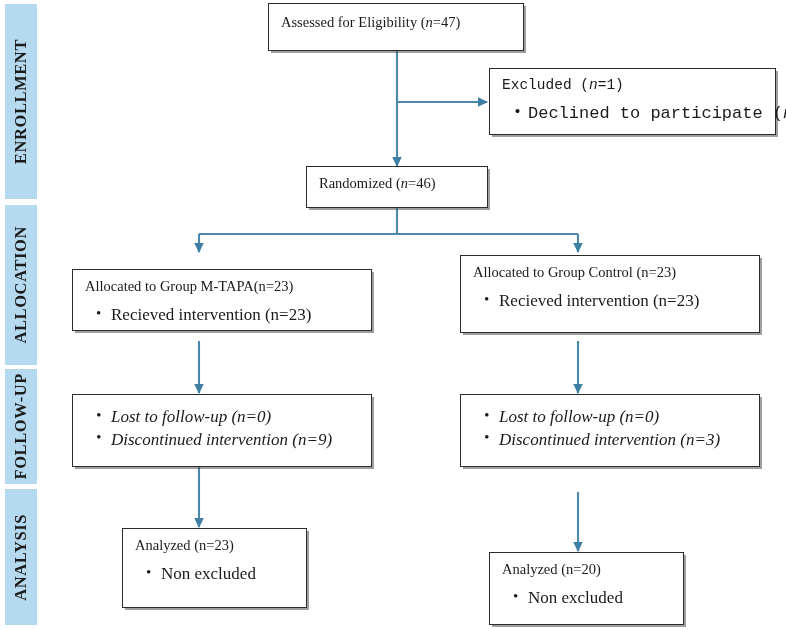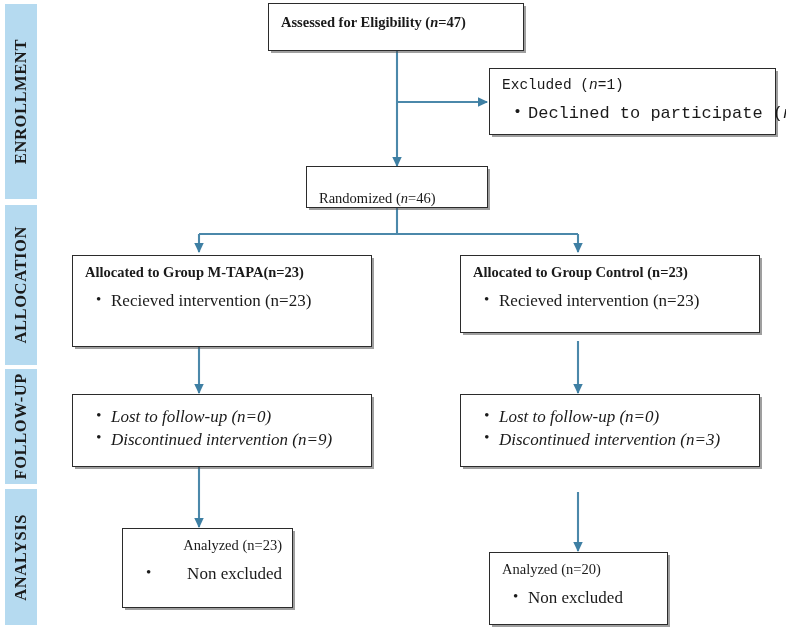--- a/index.html
+++ b/index.html
@@ -48,21 +48,21 @@
     border: 1.4px solid #2b2b2b;
     box-shadow: 2.5px 2.5px 0 -0.5px rgba(80,80,80,0.55);
     box-sizing: border-box;
     padding: 7px 10px 7px 12px;
   }
   .node .title {
     font-size: 14.5px;
     line-height: 1.25;
     white-space: nowrap;
   }
-  .node .title.bold { font-weight: bold; }
+  .node .title.bold { font-weight: normal; }
   .node ul {
     margin: 9px 0 0 0;
     padding-left: 26px;
     list-style: none;
   }
   .node ul.tight { margin-top: 2px; font-style: italic; }
   .node li {
     font-size: 17px;
     line-height: 1.33;
     position: relative;
@@ -138,27 +138,27 @@
     <div class="title">
       <span>Excluded (</span><span class="ital">n</span><span>=1)</span>
     </div>
     <ul>
       <li>
         <span>Declined to participate (</span><span class="ital">n</span><span>=1)</span>
       </li>
     </ul>
   </div>
 
-  <div class="node" style="left:306px; top:166px; width:182px; height:42px; padding-top:22px;">
+  <div class="node" style="left:306px; top:166px; width:182px; height:42px; padding-top:7px;">
     <div class="title">
       <span>Randomized (</span><span class="ital">n</span><span>=46)</span>
     </div>
   </div>
 
-  <div class="node" style="left:72px; top:255px; width:300px; height:92px;">
+  <div class="node" style="left:72px; top:269px; width:300px; height:62px;">
     <div class="title bold">Allocated to Group M-TAPA(n=23)</div>
     <ul>
       <li>Recieved intervention (n=23)</li>
     </ul>
   </div>
 
   <div class="node" style="left:460px; top:255px; width:300px; height:78px;">
     <div class="title bold">Allocated to Group Control (n=23)</div>
     <ul>
       <li>Recieved intervention (n=23)</li>
@@ -172,27 +172,27 @@
     </ul>
   </div>
 
   <div class="node" style="left:460px; top:394px; width:300px; height:73px; padding-top:9px;">
     <ul class="tight">
       <li>Lost to follow-up (n=0)</li>
       <li>Discontinued intervention (n=3)</li>
     </ul>
   </div>
 
-  <div class="node" style="left:122px; top:528px; width:171px; height:80px;text-align:right;">
+  <div class="node" style="left:122px; top:528px; width:185px; height:80px;">
     <div class="title">Analyzed (n=23)</div>
     <ul>
       <li>Non excluded</li>
     </ul>
   </div>
 
-  <div class="node" style="left:489px; top:552px; width:179px; height:73px;">
+  <div class="node" style="left:489px; top:552px; width:195px; height:73px;">
     <div class="title">Analyzed (n=20)</div>
     <ul>
       <li>Non excluded</li>
     </ul>
   </div>
 
 </div>
 
 </body></html>

